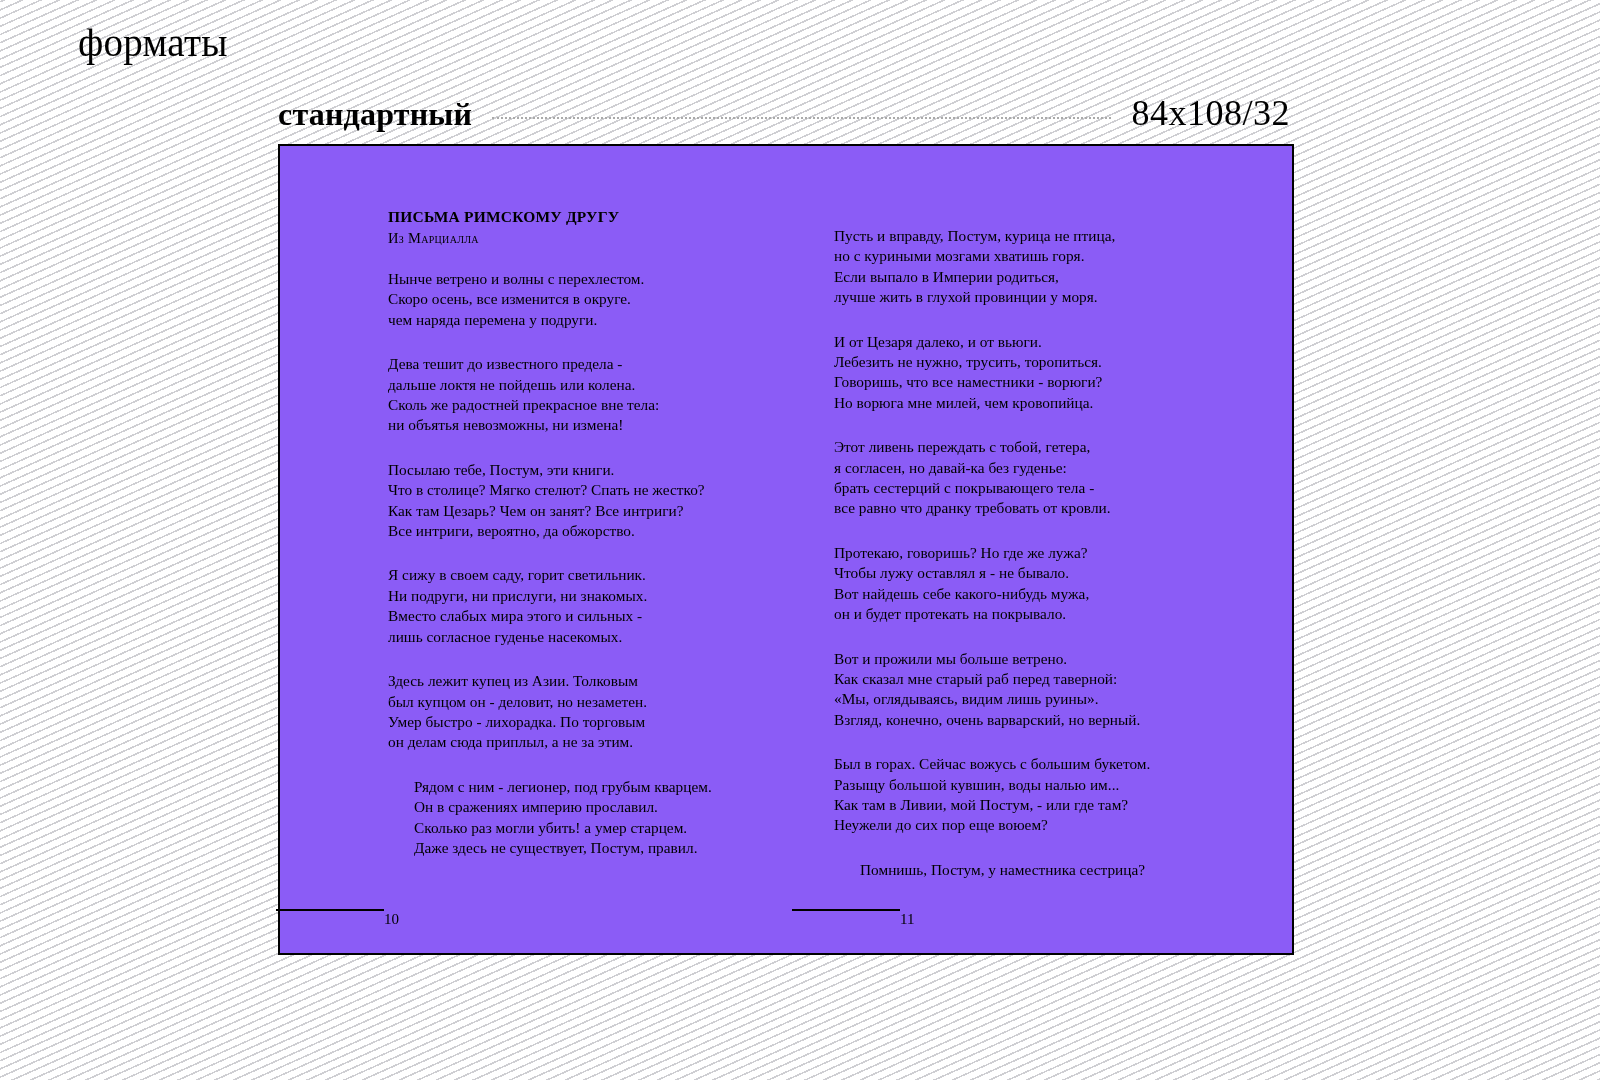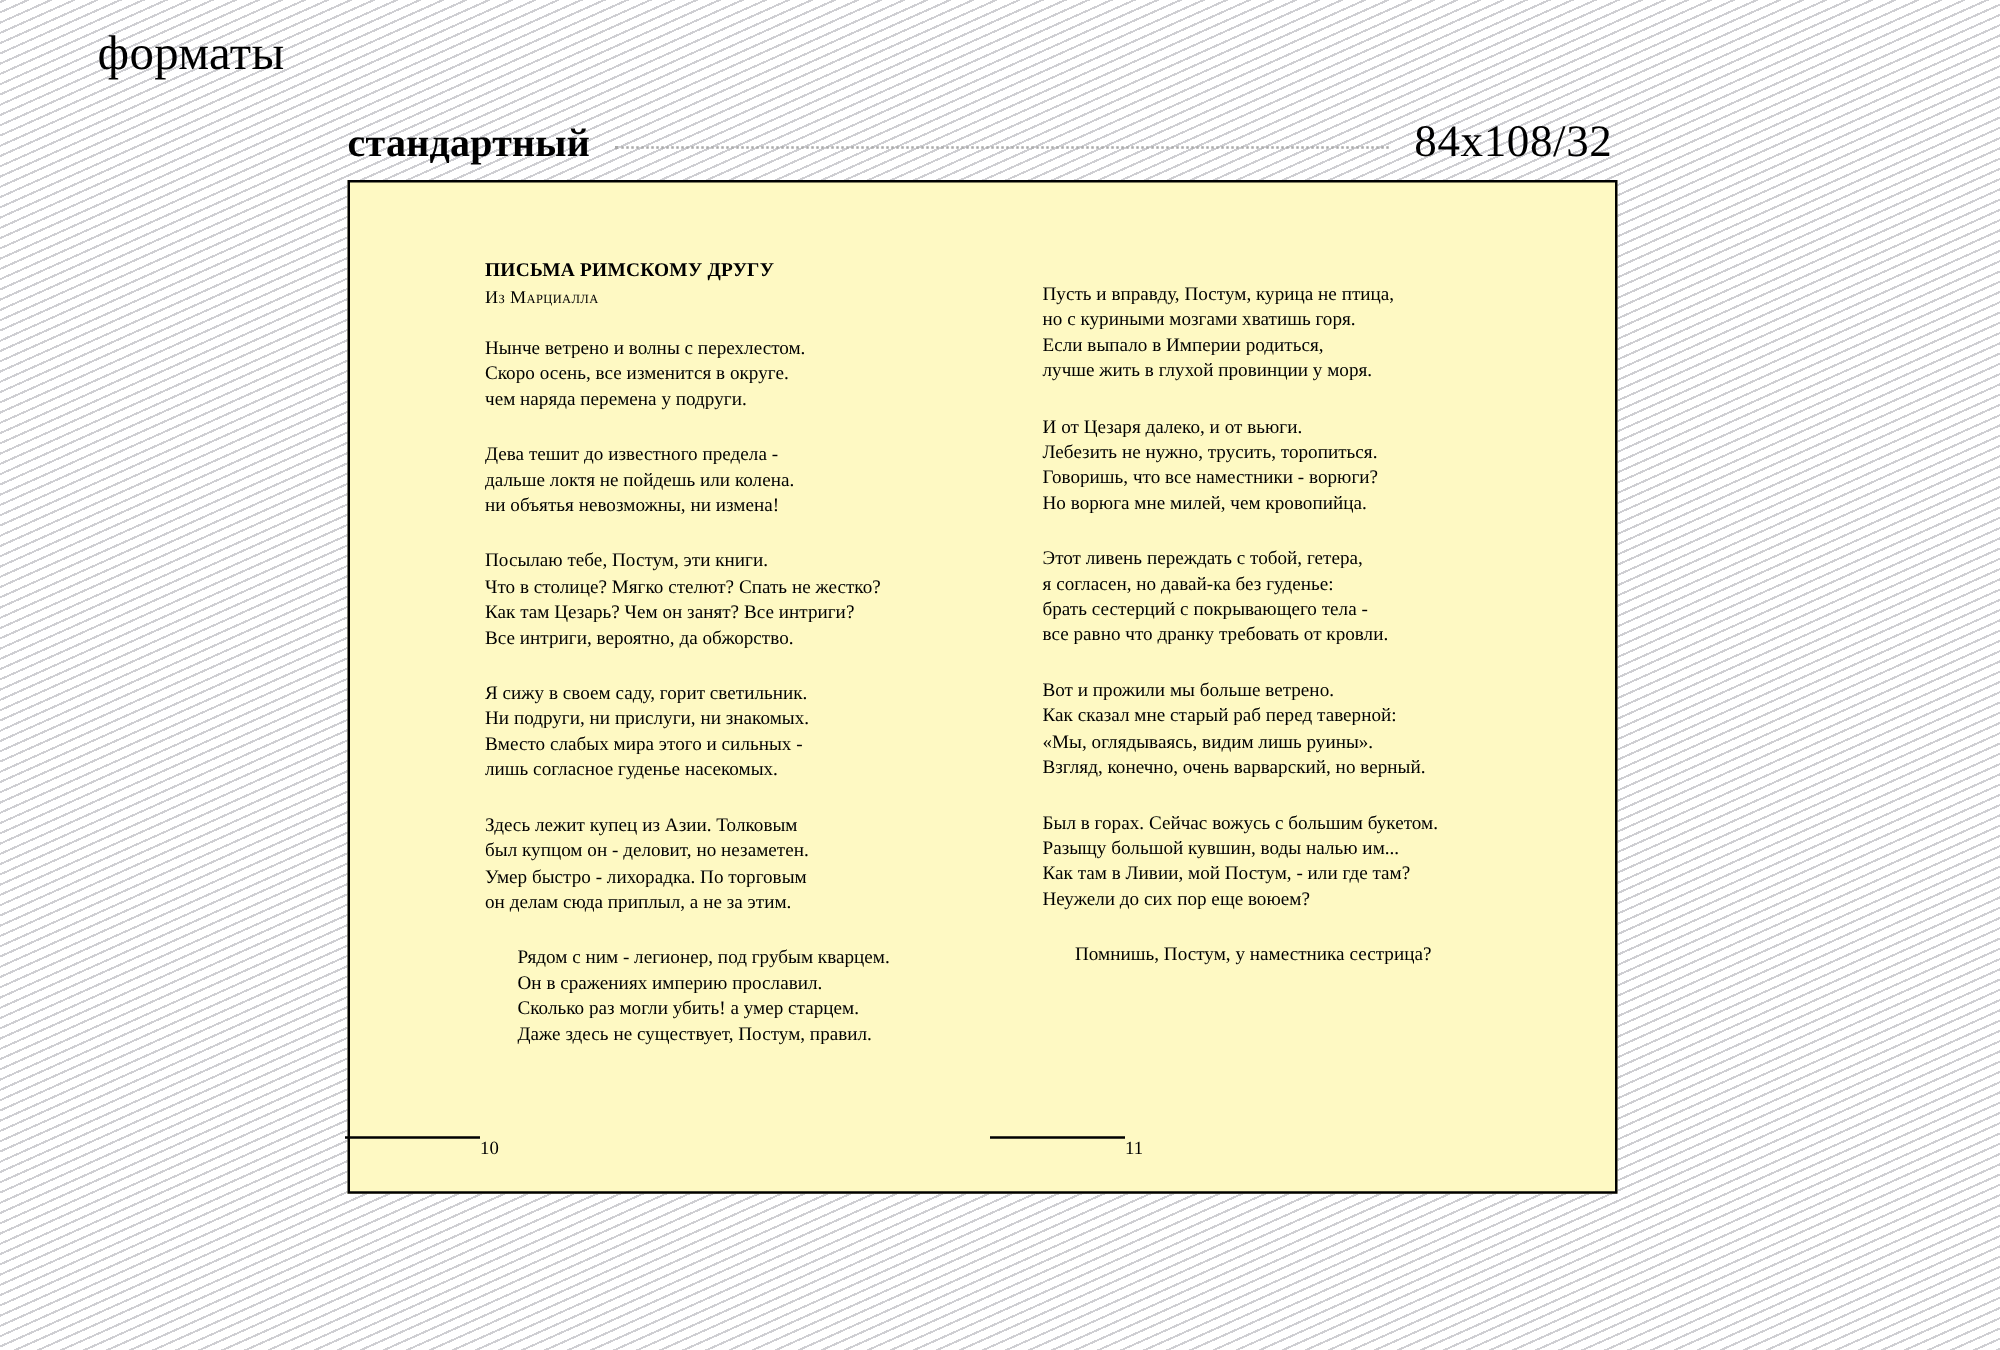--- a/index.html
+++ b/index.html
@@ -95,21 +95,21 @@
     padding-left: 10px;
   }
 
   
   .book-frame {
     position: absolute;
     left: 278px;
     top: 144px;
     width: 1016px;
     height: 811px;
-    background: #fef9c3;
+    background: #8b5cf6;
     border: 2px solid #000000;
     box-sizing: border-box;
     z-index: 3;
   }
 
   .spread {
     position: absolute;
     left: 0; top: 0;
     width: 100%;
     height: 100%;
@@ -206,20 +206,21 @@
           <div class="poem-title">ПИСЬМА РИМСКОМУ ДРУГУ</div>
           <div class="poem-subtitle">Из Марциалла</div>
           <div class="stanza">
             <div class="line">Нынче ветрено и волны с перехлестом.</div>
             <div class="line">Скоро осень, все изменится в округе.</div>
             <div class="line">чем наряда перемена у подруги.</div>
           </div>
           <div class="stanza">
             <div class="line">Дева тешит до известного предела -</div>
             <div class="line">дальше локтя не пойдешь или колена.</div>
+            <div class="line">Сколь же радостней прекрасное вне тела:</div>
             <div class="line">ни объятья невозможны, ни измена!</div>
           </div>
           <div class="stanza">
             <div class="line">Посылаю тебе, Постум, эти книги.</div>
             <div class="line">Что в столице? Мягко стелют? Спать не жестко?</div>
             <div class="line">Как там Цезарь? Чем он занят? Все интриги?</div>
             <div class="line">Все интриги, вероятно, да обжорство.</div>
           </div>
           <div class="stanza">
             <div class="line">Я сижу в своем саду, горит светильник.</div>
@@ -259,20 +260,26 @@
             <div class="line">Говоришь, что все наместники - ворюги?</div>
             <div class="line">Но ворюга мне милей, чем кровопийца.</div>
           </div>
           <div class="stanza">
             <div class="line">Этот ливень переждать с тобой, гетера,</div>
             <div class="line">я согласен, но давай-ка без гуденье:</div>
             <div class="line">брать сестерций с покрывающего тела -</div>
             <div class="line">все равно что дранку требовать от кровли.</div>
           </div>
           <div class="stanza">
+            <div class="line">Протекаю, говоришь? Но где же лужа?</div>
+            <div class="line">Чтобы лужу оставлял я - не бывало.</div>
+            <div class="line">Вот найдешь себе какого-нибудь мужа,</div>
+            <div class="line">он и будет протекать на покрывало.</div>
+          </div>
+          <div class="stanza">
             <div class="line">Вот и прожили мы больше ветрено.</div>
             <div class="line">Как сказал мне старый раб перед таверной:</div>
             <div class="line">«Мы, оглядываясь, видим лишь руины».</div>
             <div class="line">Взгляд, конечно, очень варварский, но верный.</div>
           </div>
           <div class="stanza">
             <div class="line">Был в горах. Сейчас вожусь с большим букетом.</div>
             <div class="line">Разыщу большой кувшин, воды налью им...</div>
             <div class="line">Как там в Ливии, мой Постум, - или где там?</div>
             <div class="line">Неужели до сих пор еще воюем?</div>

